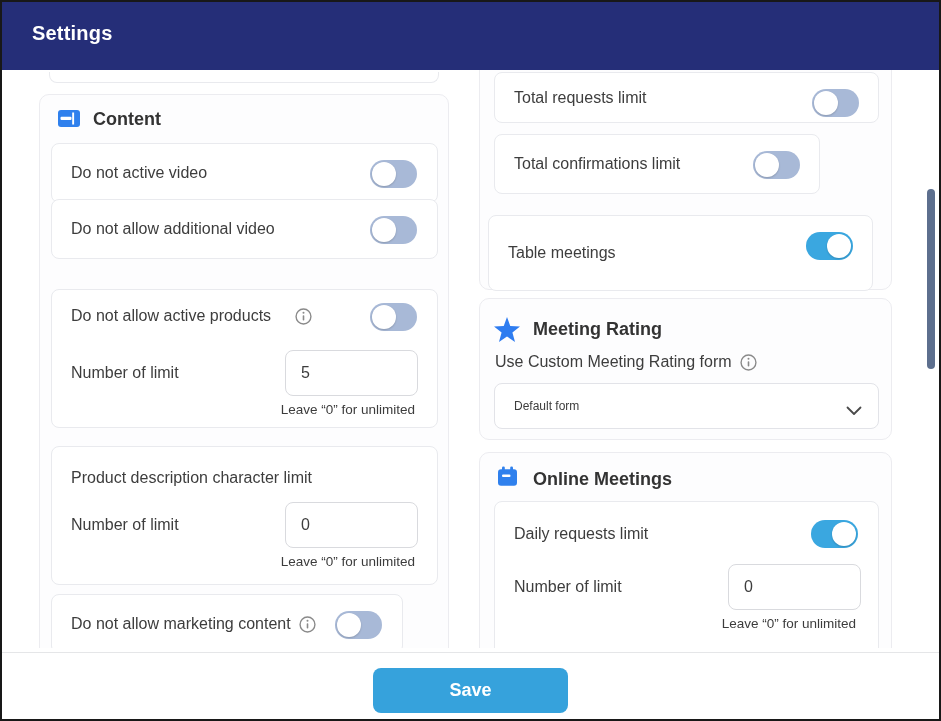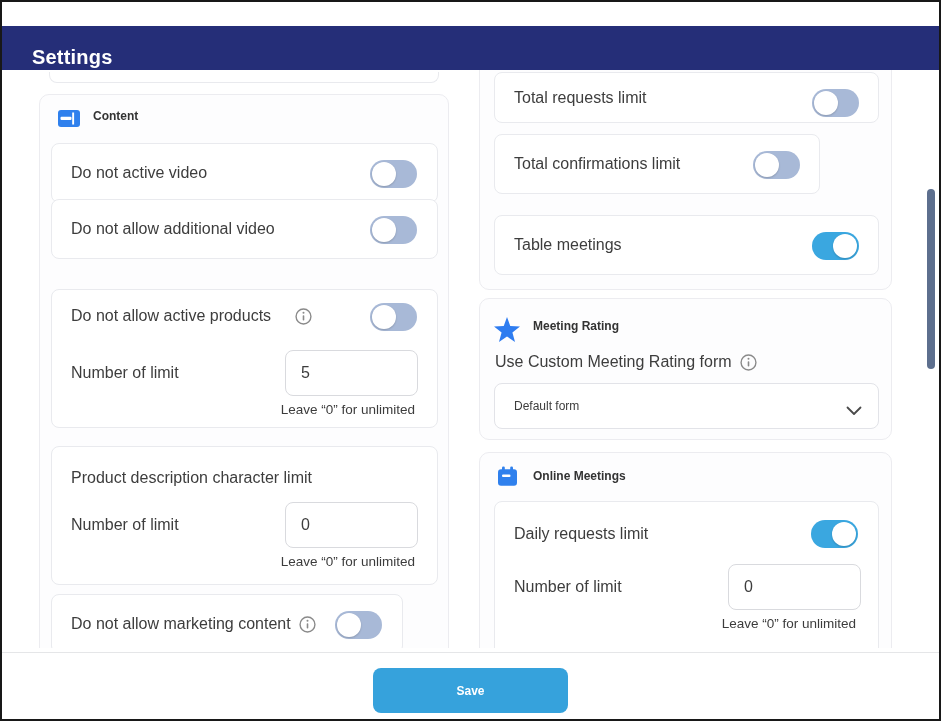--- a/index.html
+++ b/index.html
@@ -1,30 +1,30 @@
 <!DOCTYPE html>
 <html><head>
 <meta charset="utf-8">
 <style>
   * { margin:0; padding:0; box-sizing:border-box; }
   body { background:#888; font-family:"Liberation Sans", sans-serif; }
   .window { position:relative; width:941px; height:721px; background:#fff;
             border:2px solid #181818; overflow:hidden; }
 
   
-  .app-header { position:absolute; left:0; top:0; right:0; height:68px; background:#252e78;margin-top:24px; }
+  .app-header { position:absolute; left:0; top:0; right:0; height:68px; background:#252e78; }
   .app-title { position:absolute; left:30px; top:20px; color:#fff; font-size:20px; font-weight:bold; letter-spacing:.2px; }
 
   
   .main { position:absolute; left:0; top:68px; width:100%; height:578px; background:#fff; overflow:hidden; }
 
   .card { position:absolute; background:#fdfdfe; border:1px solid #ececf0; border-radius:10px; }
   .row  { position:absolute; background:#fff; border:1px solid #e9eaee; border-radius:8px; }
 
-  .card-title { position:absolute; font-size:12px; font-weight:bold; color:#333; }
+  .card-title { position:absolute; font-size:18px; font-weight:bold; color:#333; }
   .card-icon  { position:absolute; }
 
   .row-label { position:absolute; left:19px; font-size:16px; color:#3d3d3d; display:flex; align-items:center; gap:8px; white-space:nowrap; }
   .row-label.centered { top:0; height:100%; }
 
   .toggle { position:absolute; width:47px; height:28px; border-radius:14px; cursor:pointer; }
   .toggle .knob { position:absolute; top:2px; width:24px; height:24px; border-radius:50%; background:#fff; box-shadow:0 1px 2px rgba(0,0,0,.18); }
   .toggle-off { background:#a8b9d7; } .toggle-off .knob { left:2px; }
   .toggle-on  { background:#3aa7e0; } .toggle-on  .knob { right:2px; }
 
@@ -39,21 +39,21 @@
   .dropdown-value { font-size:12px; color:#3d3d3d; margin-left:19px; }
   .dropdown-chevron { position:absolute; right:16px; top:18px; }
 
   .fragment { position:absolute; background:#fff; border:1px solid #e9eaee; border-top:none; border-radius:0 0 8px 8px; }
 
   .scroll-thumb { position:absolute; left:925px; top:119px; width:8px; height:180px; background:#5d6f8e; border-radius:4px; }
 
   
   .footer { position:absolute; left:0; top:650px; right:0; bottom:0; background:#fff; border-top:1px solid #e5e6e8; }
   .save-btn { position:absolute; left:371px; top:15px; width:195px; height:45px; background:#36a2dc; border:none; border-radius:8px;
-              color:#fff; font-family:"Liberation Sans", sans-serif; font-size:12px; font-weight:bold; cursor:pointer; }
+              color:#fff; font-family:"Liberation Sans", sans-serif; font-size:18px; font-weight:bold; cursor:pointer; }
 
   .info-icon { display:inline-flex; flex:none; }
 </style>
 </head>
 <body>
 
 <div class="window">
 
   <div class="app-header">
     <div class="app-title">Settings</div>
@@ -136,21 +136,21 @@
         <div class="toggle toggle-off" style="right:19px; top:16px;">
             <div class="knob"></div>
           </div>
       </div>
       <div class="row" style="left:14px; top:99px; width:326px; height:60px;">
         <span class="row-label centered">Total confirmations limit</span>
         <div class="toggle toggle-off" style="right:19px; top:16px;">
             <div class="knob"></div>
           </div>
       </div>
-      <div class="row" style="left:14px; top:180px; width:385px; height:60px;">
+      <div class="row" style="left:8px; top:180px; width:385px; height:76px;">
         <span class="row-label centered">Table meetings</span>
         <div class="toggle toggle-on" style="right:19px; top:16px;">
             <div class="knob"></div>
           </div>
       </div>
     </div>
 
     <div class="card" style="left:477px; top:228px; width:413px; height:142px;">
       <span class="card-icon" style="left:14px; top:18px;">
         <svg width="26" height="25" viewBox="0 0 24 23">

